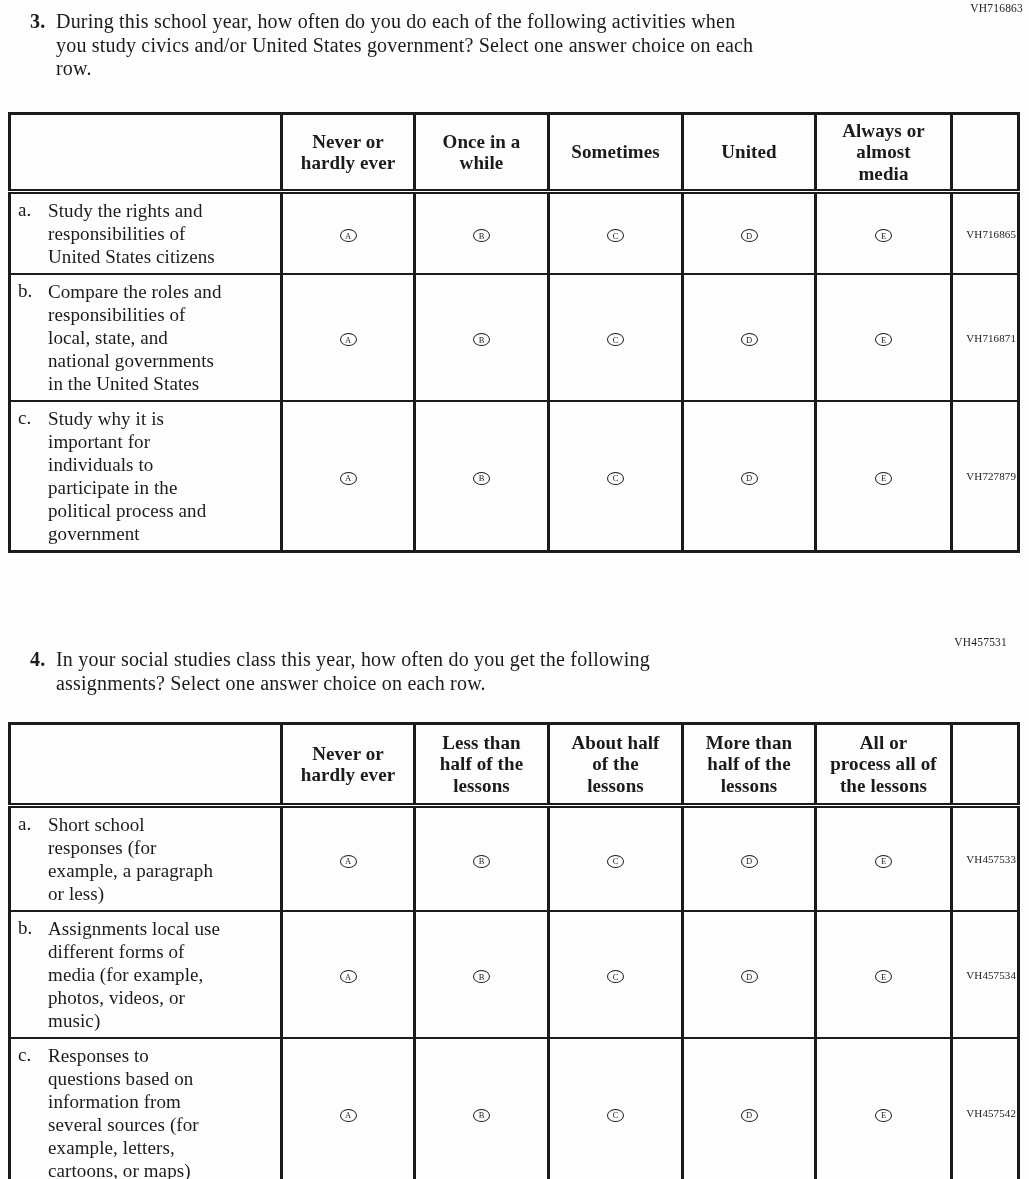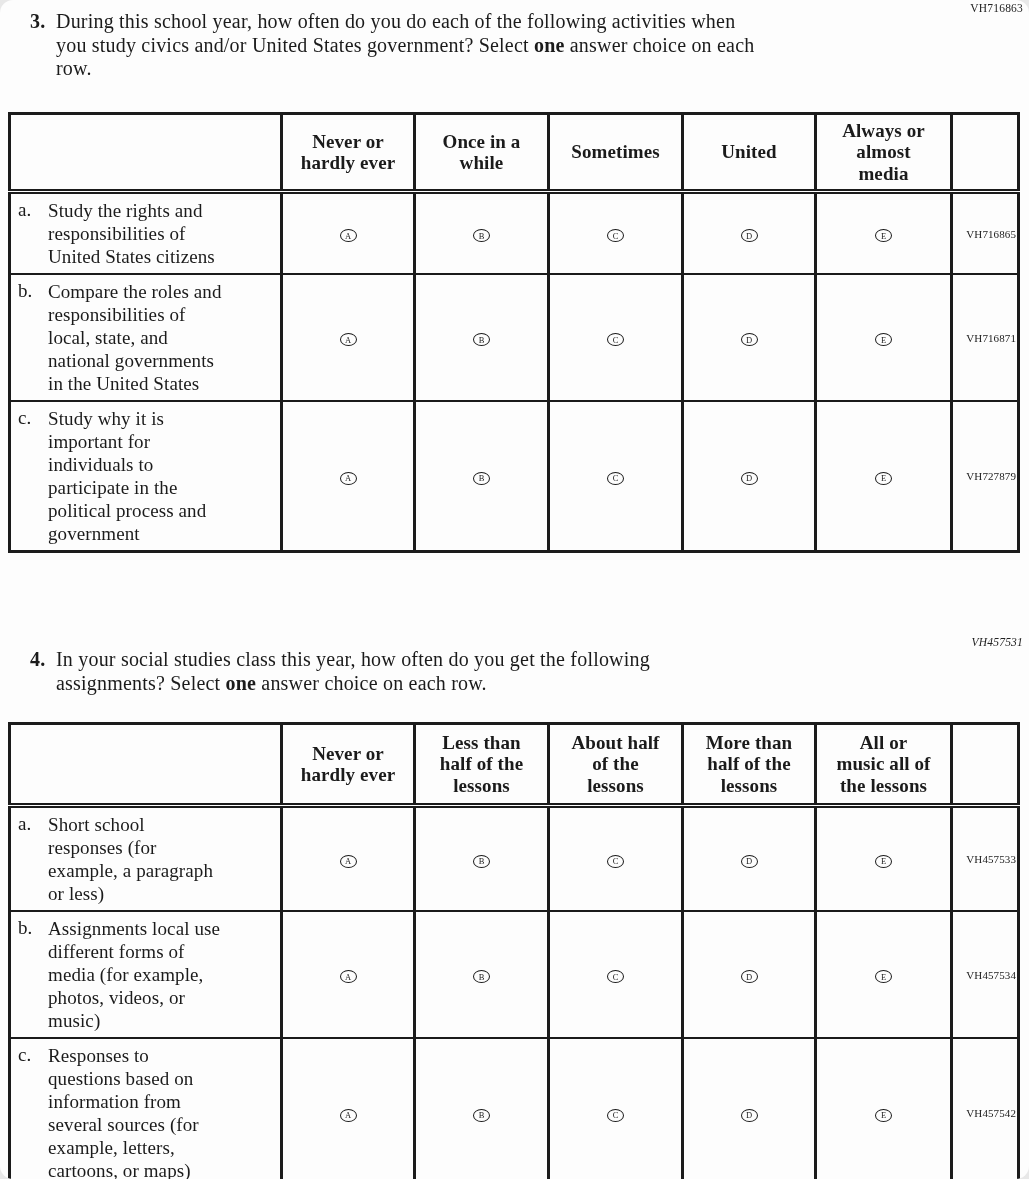--- a/index.html
+++ b/index.html
@@ -5,44 +5,43 @@
   * { margin: 0; padding: 0; box-sizing: border-box; }
   body { background: #e8e8e8; font-family: "Liberation Serif", serif; }
   .page {
     position: relative;
     width: 1029px;
     height: 1179px;
     background: #fdfdfd;
     color: #1b1b1b;
     margin: 0 auto;
     overflow: hidden;
-    border-radius: 13px;
   }
   .qcode {
     position: absolute;
     font-size: 11.5px;
     letter-spacing: 0.2px;
     color: #222;
   }
   .qcode-q3 { top: 2px; right: 6px; }
-  .qcode-q4 { top: 636px; right: 6px; font-style: italic; }
+  .qcode-q4 { top: 636px; right: 22px; }
   .question {
     position: absolute;
     left: 30px;
     display: flex;
     width: 930px;
     font-size: 20px;
     line-height: 23.5px;
     letter-spacing: 0.2px;
   }
   .question-3 { top: 10px; }
   .question-4 { top: 648px; }
   .qnum { font-weight: bold; width: 26px; flex: none; }
   .qtext { flex: 1; white-space: pre-line; }
-  .qtext b { font-weight: bold; }
+  .qtext b { font-weight: normal; }
 
   table.resp {
     position: absolute;
     left: 8px;
     width: 848px;
     border-collapse: collapse;
     table-layout: fixed;
     background: #fdfdfd;
   }
   .table-q3 { top: 112px; }
@@ -219,21 +218,21 @@
         <th class="colhead">Less than
 half of the
 lessons</th>
         <th class="colhead">About half
 of the
 lessons</th>
         <th class="colhead">More than
 half of the
 lessons</th>
         <th class="colhead">All or
-music all of
+process all of
 the lessons</th>
         <th class="colhead"></th>
       </tr>
     </thead>
     <tbody>
       <tr style="height:91px">
         <td class="label-cell">
           <div class="label-wrap">
             <span class="row-letter">a.</span>
             <span class="row-text">Short school

